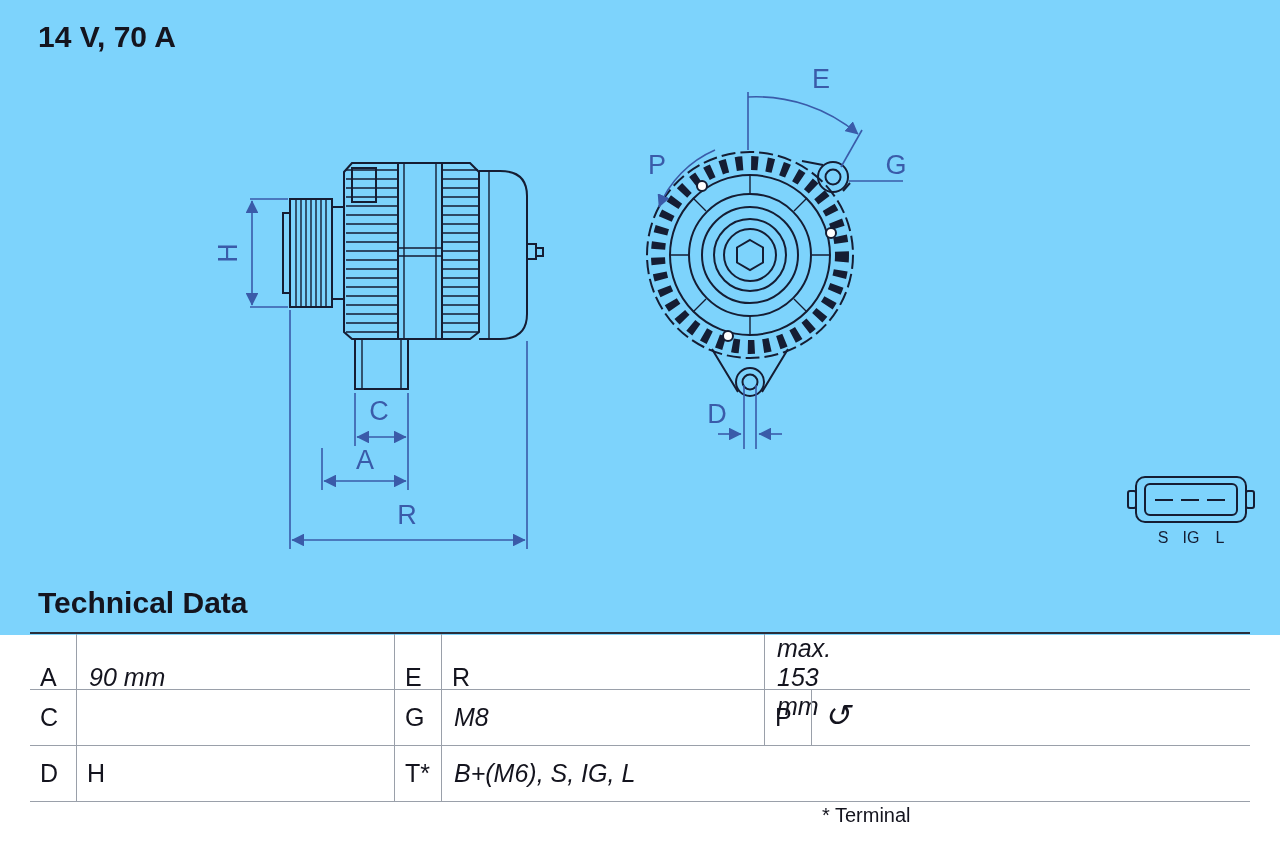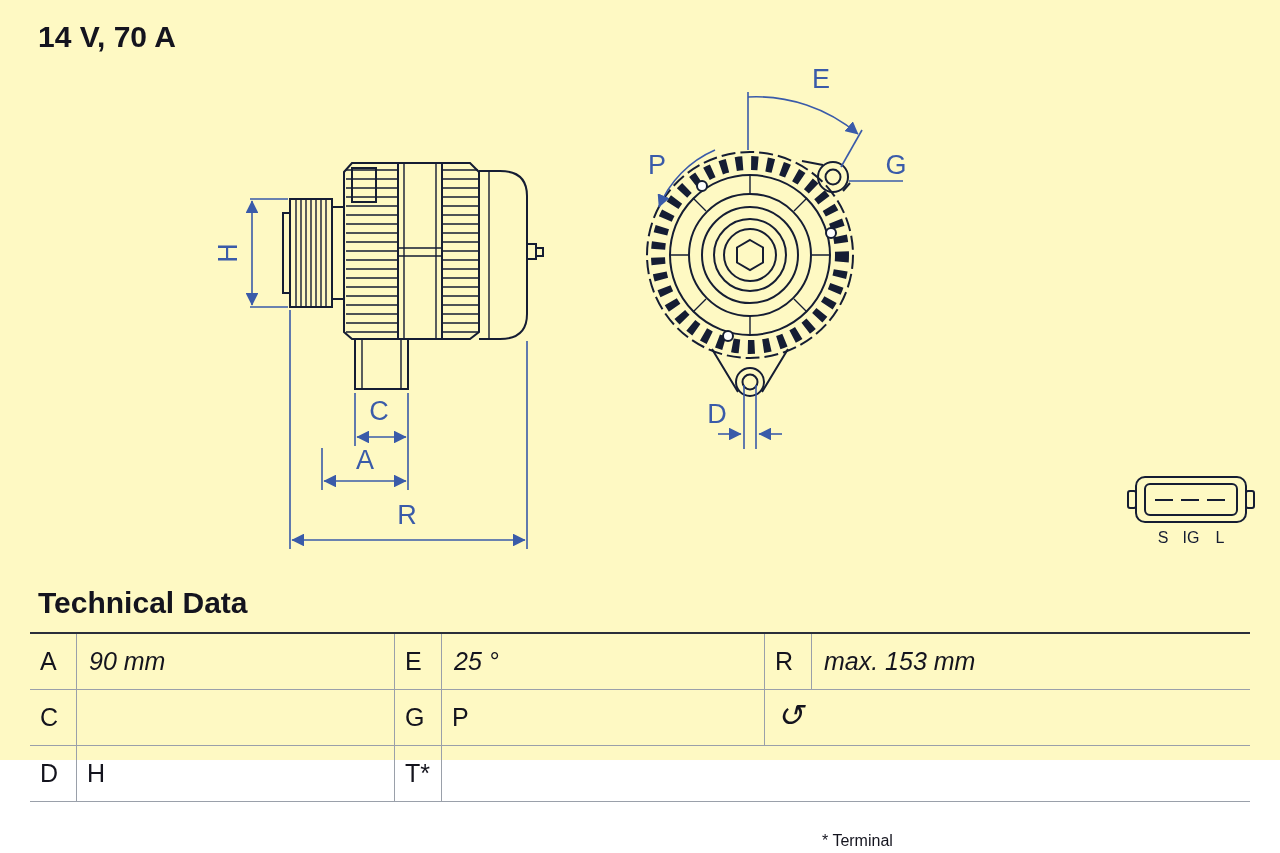--- a/index.html
+++ b/index.html
@@ -3,21 +3,21 @@
 <meta charset="utf-8">
 <style>
   :root{
     --c-drawing:#151d33;
     --c-dimension:#3a5ba9;
     --c-text:#14141e;
   }
   *{box-sizing:border-box;margin:0;padding:0;}
   html,body{width:1280px;height:853px;background:#ffffff;overflow:hidden;
     font-family:"Liberation Sans",sans-serif;color:var(--c-text);}
-  .page{position:relative;width:1280px;height:760px;background:#fef9c3;}
+  .page{position:relative;width:1280px;height:635px;background:#7dd3fc;}
 
   .rating{position:absolute;left:38px;top:20px;font-size:30px;font-weight:bold;color:var(--c-text);}
   .section-title{position:absolute;left:38px;top:586px;font-size:30px;font-weight:bold;color:var(--c-text);}
 
   svg.drawing{position:absolute;left:0;top:0;}
 
   
   .dk{stroke:var(--c-drawing);fill:none;stroke-width:2;}
   .dk-thin{stroke:var(--c-drawing);fill:none;stroke-width:1.4;}
   .dk-fill{fill:#ffffff;stroke:var(--c-drawing);stroke-width:2;}
@@ -29,21 +29,21 @@
 
   
   .tech-table{position:absolute;left:30px;top:632px;width:1220px;border-top:2px solid #2a2e3a;}
   .trow{display:grid;grid-template-columns:47px 318px 47px 323px 47px auto;height:56px;
         border-bottom:1px solid #9aa0aa;align-items:center;font-size:25px;color:var(--c-text);}
   .cell{height:100%;display:flex;align-items:center;}
   .cell.key{padding-left:10px;}
   .cell.val{padding-left:12px;font-style:italic;}
   .cell.b-r{border-right:1px solid #9aa0aa;}
   .rot-icon{font-size:31px;line-height:1;transform:translateY(-2px);}
-  .footnote{position:absolute;left:822px;top:832px;font-size:16px;color:var(--c-text);}
+  .footnote{position:absolute;left:822px;top:804px;font-size:20px;color:var(--c-text);}
 </style>
 </head>
 <body>
 
 <div class="page">
 
   <div class="rating">14 V, 70 A</div>
 
   <svg class="drawing" width="1280" height="575" viewBox="0 0 1280 575">
     <defs>
@@ -165,35 +165,36 @@
     </g>
   </svg>
 
   <h2 class="section-title">Technical Data</h2>
 
   <div class="tech-table">
     <div class="trow">
       <div class="cell key b-r">A</div>
       <div class="cell val b-r">90 mm</div>
       <div class="cell key b-r">E</div>
-      <div class="cell val b-r">25 °</div>
       <div class="cell key b-r">R</div>
       <div class="cell val">max. 153 mm</div>
     </div>
     <div class="trow">
       <div class="cell key b-r">C</div>
       <div class="cell val b-r"></div>
       <div class="cell key b-r">G</div>
+      <div class="cell val b-r">M8</div>
       <div class="cell key b-r">P</div>
       <div class="cell val">
         <span class="rot-icon">↺</span>
       </div>
     </div>
     <div class="trow">
       <div class="cell key b-r">D</div>
       <div class="cell key b-r">H</div>
       <div class="cell key b-r">T*</div>
+      <div class="cell val">B+(M6), S, IG, L</div>
     </div>
   </div>
 
   <div class="footnote">* Terminal</div>
 
 </div>
 
 </body></html>

